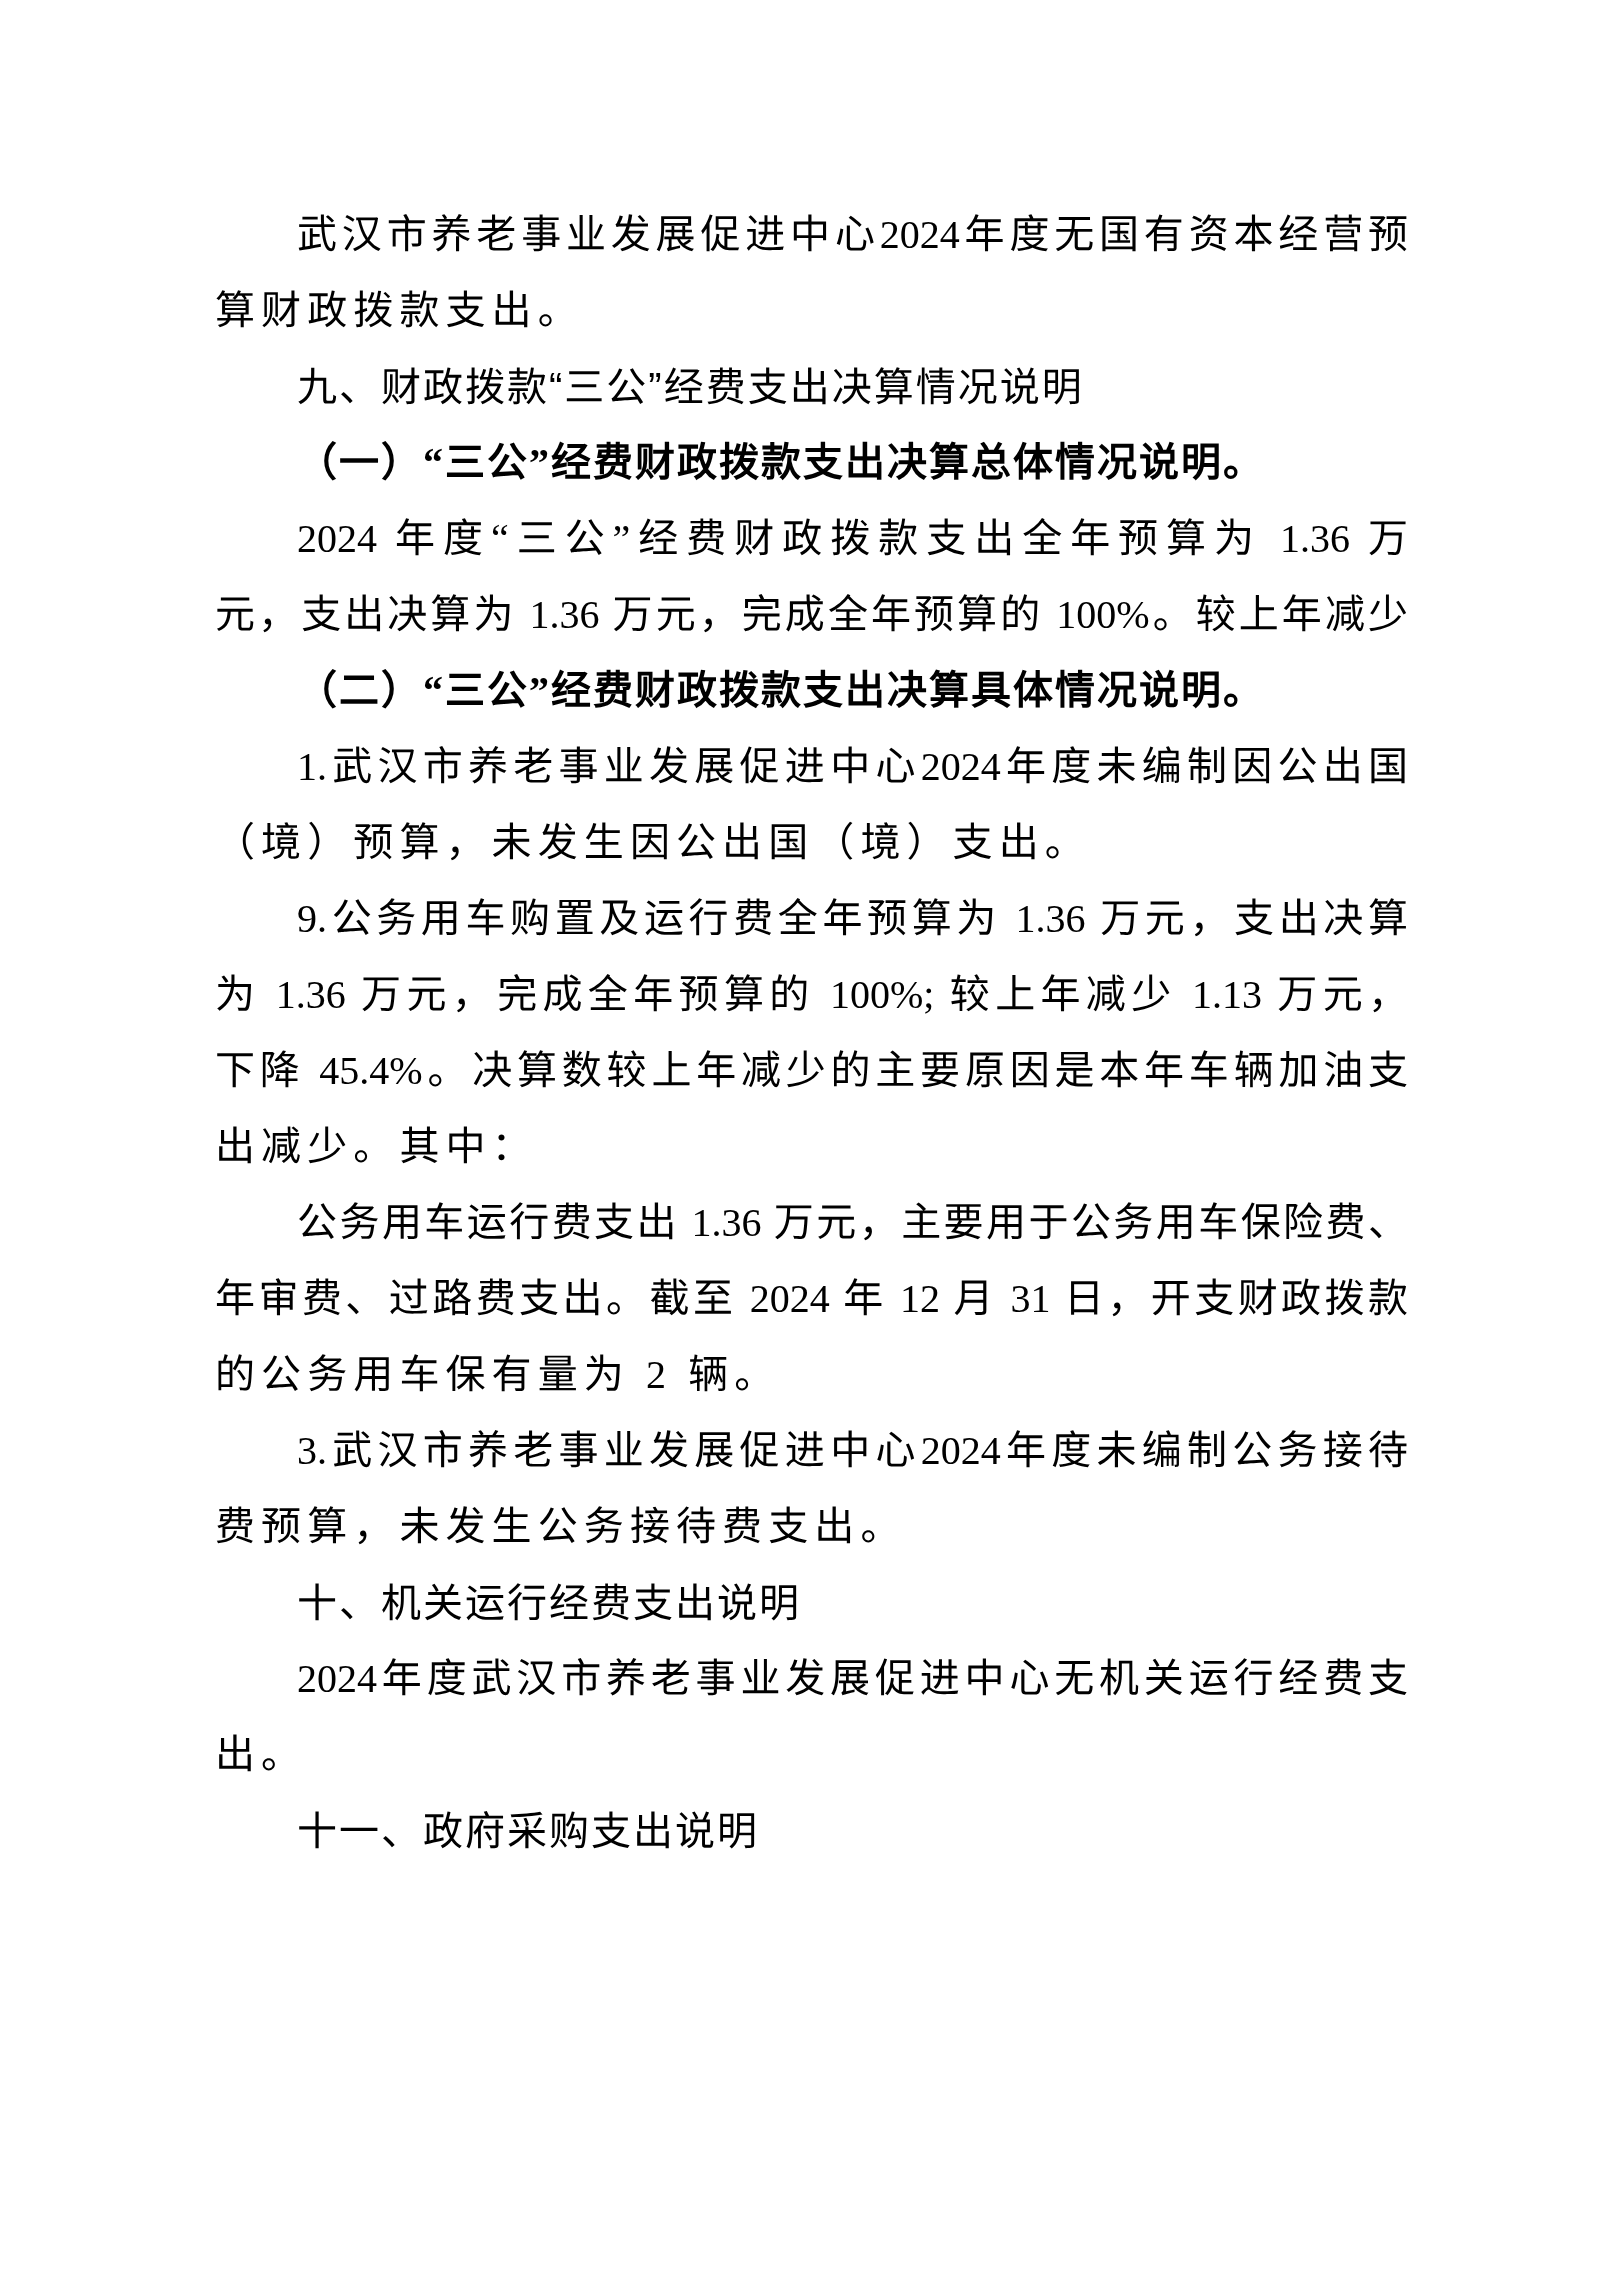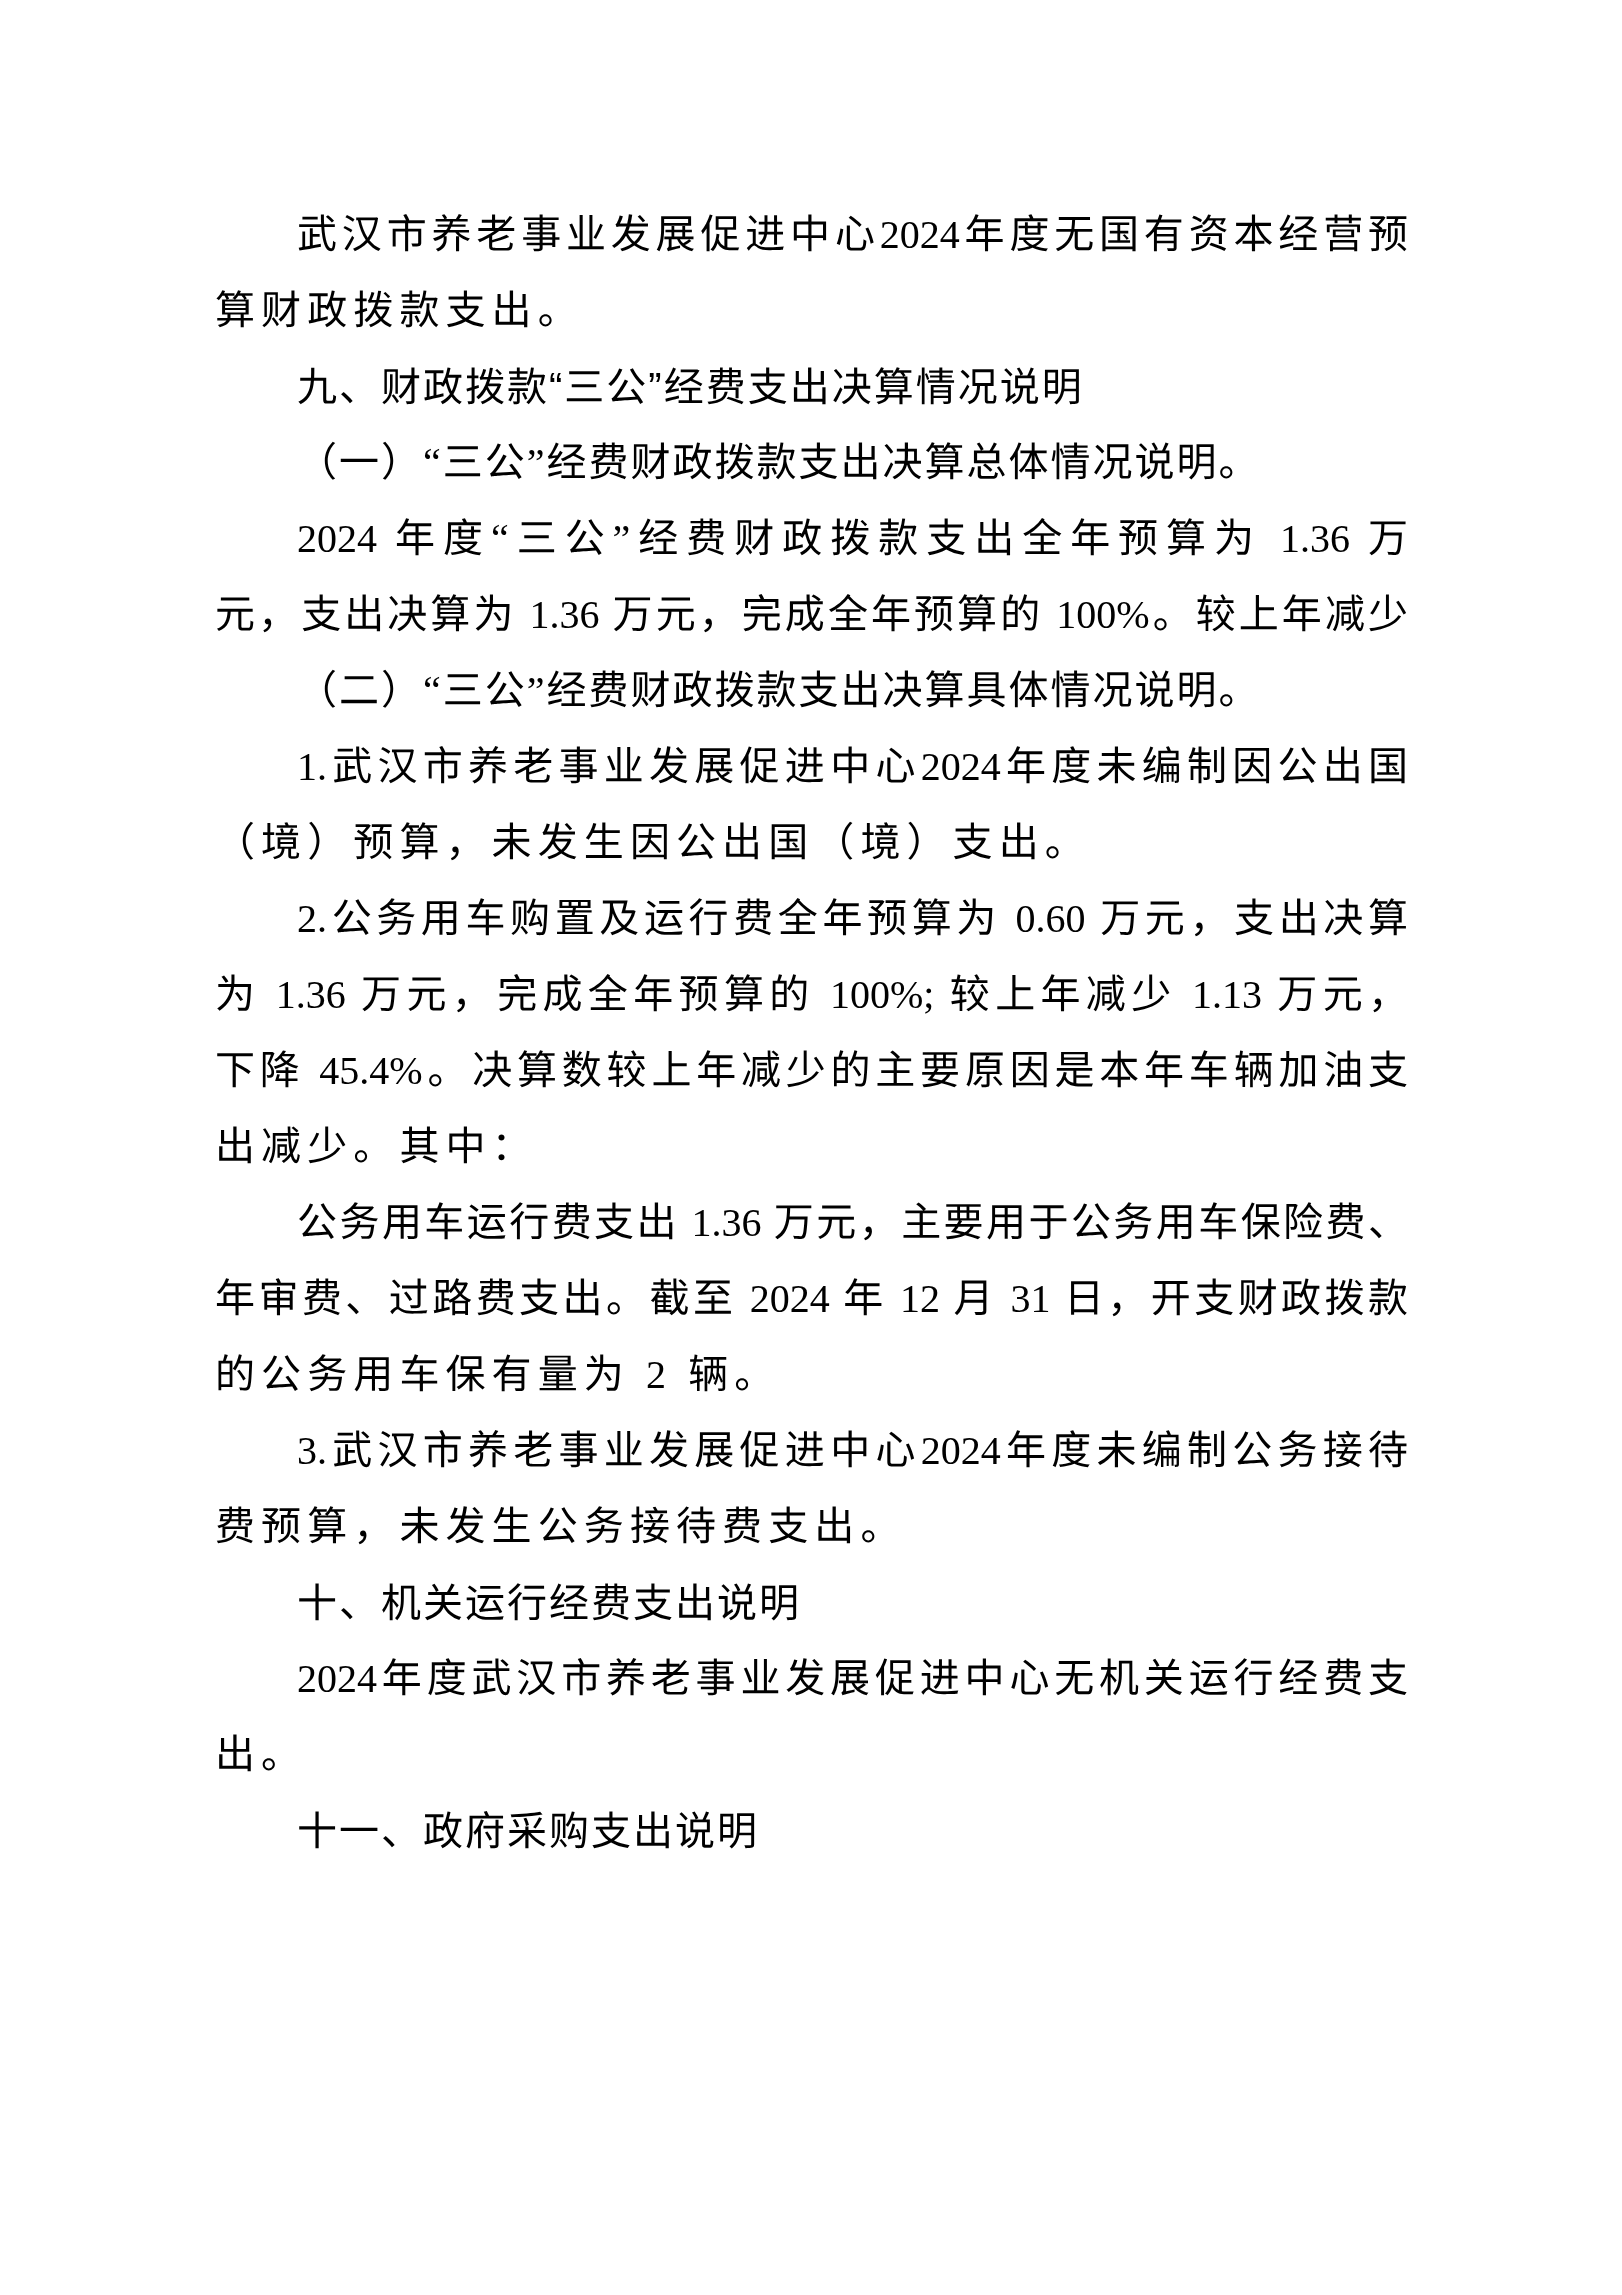--- a/index.html
+++ b/index.html
@@ -45,39 +45,39 @@
   
   .h1 {
     font-family: "Liberation Sans", "DejaVu Sans", sans-serif;
     font-weight: 400;
     letter-spacing: 2px;
   }
 
   
   .h2 {
     font-family: "Liberation Serif", "DejaVu Serif", serif;
-    font-weight: 400;
+    font-weight: 700;
     letter-spacing: 2px;
   }
 </style>
 </head>
 <body>
 
 <div class="page">
   <main class="content">
     <div class="line body indent justify">武汉市养老事业发展促进中心2024年度无国有资本经营预</div>
     <div class="line body">算财政拨款支出。</div>
     <div class="line h1 indent">九、财政拨款“三公”经费支出决算情况说明</div>
     <div class="line h2 indent">（一）“三公”经费财政拨款支出决算总体情况说明。</div>
     <div class="line body indent justify">2024 年度“三公”经费财政拨款支出全年预算为 1.36 万</div>
     <div class="line body justify">元，支出决算为 1.36 万元，完成全年预算的 100%。较上年减少</div>
     <div class="line h2 indent">（二）“三公”经费财政拨款支出决算具体情况说明。</div>
     <div class="line body indent justify">1.武汉市养老事业发展促进中心2024年度未编制因公出国</div>
     <div class="line body">（境）预算，未发生因公出国（境）支出。</div>
-    <div class="line body indent justify">2.公务用车购置及运行费全年预算为 0.60 万元，支出决算</div>
+    <div class="line body indent justify">9.公务用车购置及运行费全年预算为 1.36 万元，支出决算</div>
     <div class="line body justify">为 1.36 万元，完成全年预算的 100%; 较上年减少 1.13 万元，</div>
     <div class="line body justify">下降 45.4%。决算数较上年减少的主要原因是本年车辆加油支</div>
     <div class="line body">出减少。其中：</div>
     <div class="line body indent justify">公务用车运行费支出 1.36 万元，主要用于公务用车保险费、</div>
     <div class="line body justify">年审费、过路费支出。截至 2024 年 12 月 31 日，开支财政拨款</div>
     <div class="line body">的公务用车保有量为 2 辆。</div>
     <div class="line body indent justify">3.武汉市养老事业发展促进中心2024年度未编制公务接待</div>
     <div class="line body">费预算，未发生公务接待费支出。</div>
     <div class="line h1 indent">十、机关运行经费支出说明</div>
     <div class="line body indent justify">2024年度武汉市养老事业发展促进中心无机关运行经费支</div>

